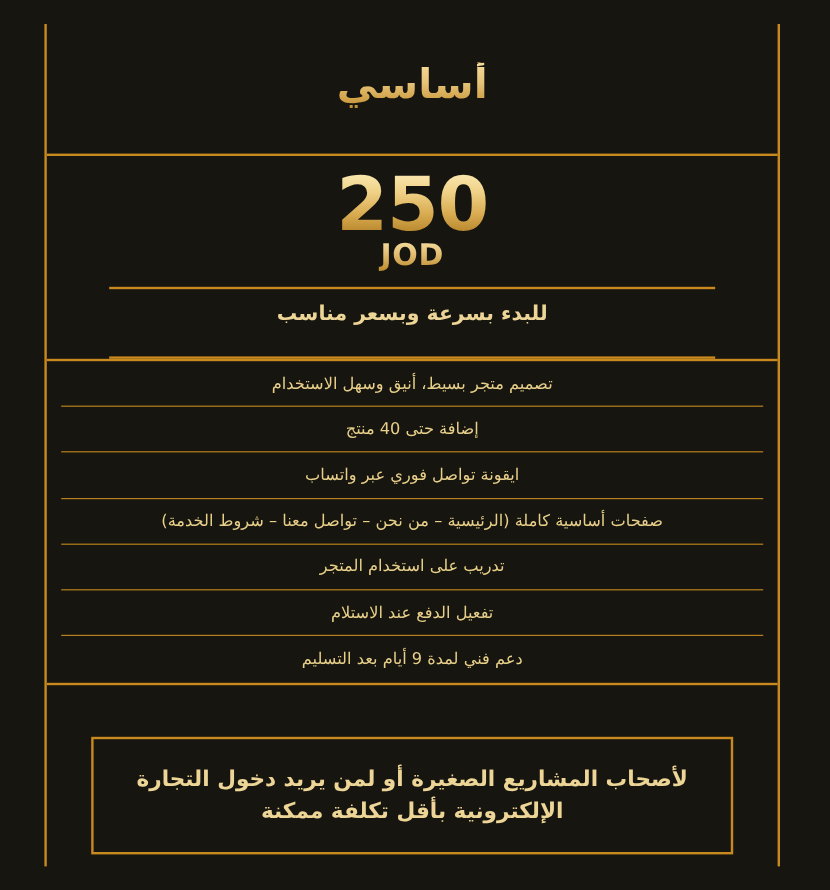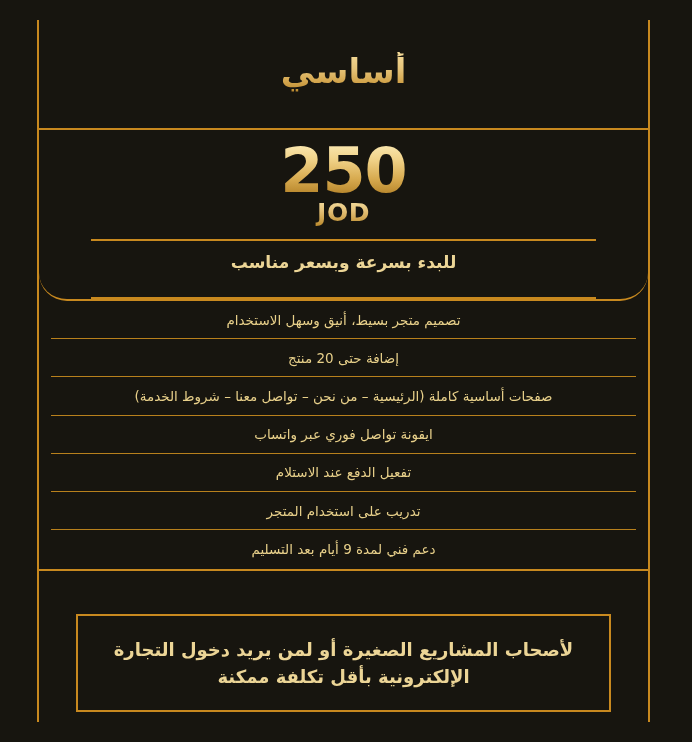--- a/index.html
+++ b/index.html
@@ -60,21 +60,20 @@
     color: transparent;
     -webkit-text-fill-color: transparent;
     padding-bottom: 4px;
   }
 
   
   .price-block {
     box-sizing: border-box;
     padding: 12px 52px 0 52px;
     border-bottom: 2px solid #c8891f;
-    border-radius: 28px;
   }
   .price-amount {
     text-align: center;
     font-size: 62px;
     font-weight: 800;
     line-height: 0.95;
     letter-spacing: -1px;
     background: linear-gradient(180deg, #fbeab6 0%, #f0d288 30%, #d8ab50 62%, #a9761c 100%);
     -webkit-background-clip: text;
     background-clip: text;
@@ -168,25 +167,25 @@
     <div class="price-block">
       <div class="price-amount">250</div>
       <div class="price-currency">JOD</div>
       <div class="price-rule"></div>
       <div class="price-tagline">للبدء بسرعة وبسعر مناسب</div>
       <div class="price-rule"></div>
     </div>
 
     <div class="features">
       <div class="feature-row">تصميم متجر بسيط، أنيق وسهل الاستخدام</div>
-      <div class="feature-row">إضافة حتى 20 منتج</div>
+      <div class="feature-row">إضافة حتى 40 منتج</div>
+      <div class="feature-row">ايقونة تواصل فوري عبر واتساب</div>
       <div class="feature-row">صفحات أساسية كاملة (الرئيسية – من نحن – تواصل معنا – شروط الخدمة)</div>
-      <div class="feature-row">ايقونة تواصل فوري عبر واتساب</div>
+      <div class="feature-row">تدريب على استخدام المتجر</div>
       <div class="feature-row">تفعيل الدفع عند الاستلام</div>
-      <div class="feature-row">تدريب على استخدام المتجر</div>
       <div class="feature-row">دعم فني لمدة 9 أيام بعد التسليم</div>
     </div>
 
     <div class="footer-area">
       <div class="footer-note">لأصحاب المشاريع الصغيرة أو لمن يريد دخول التجارة الإلكترونية بأقل تكلفة ممكنة</div>
     </div>
 
   </div>
 </div>
 

